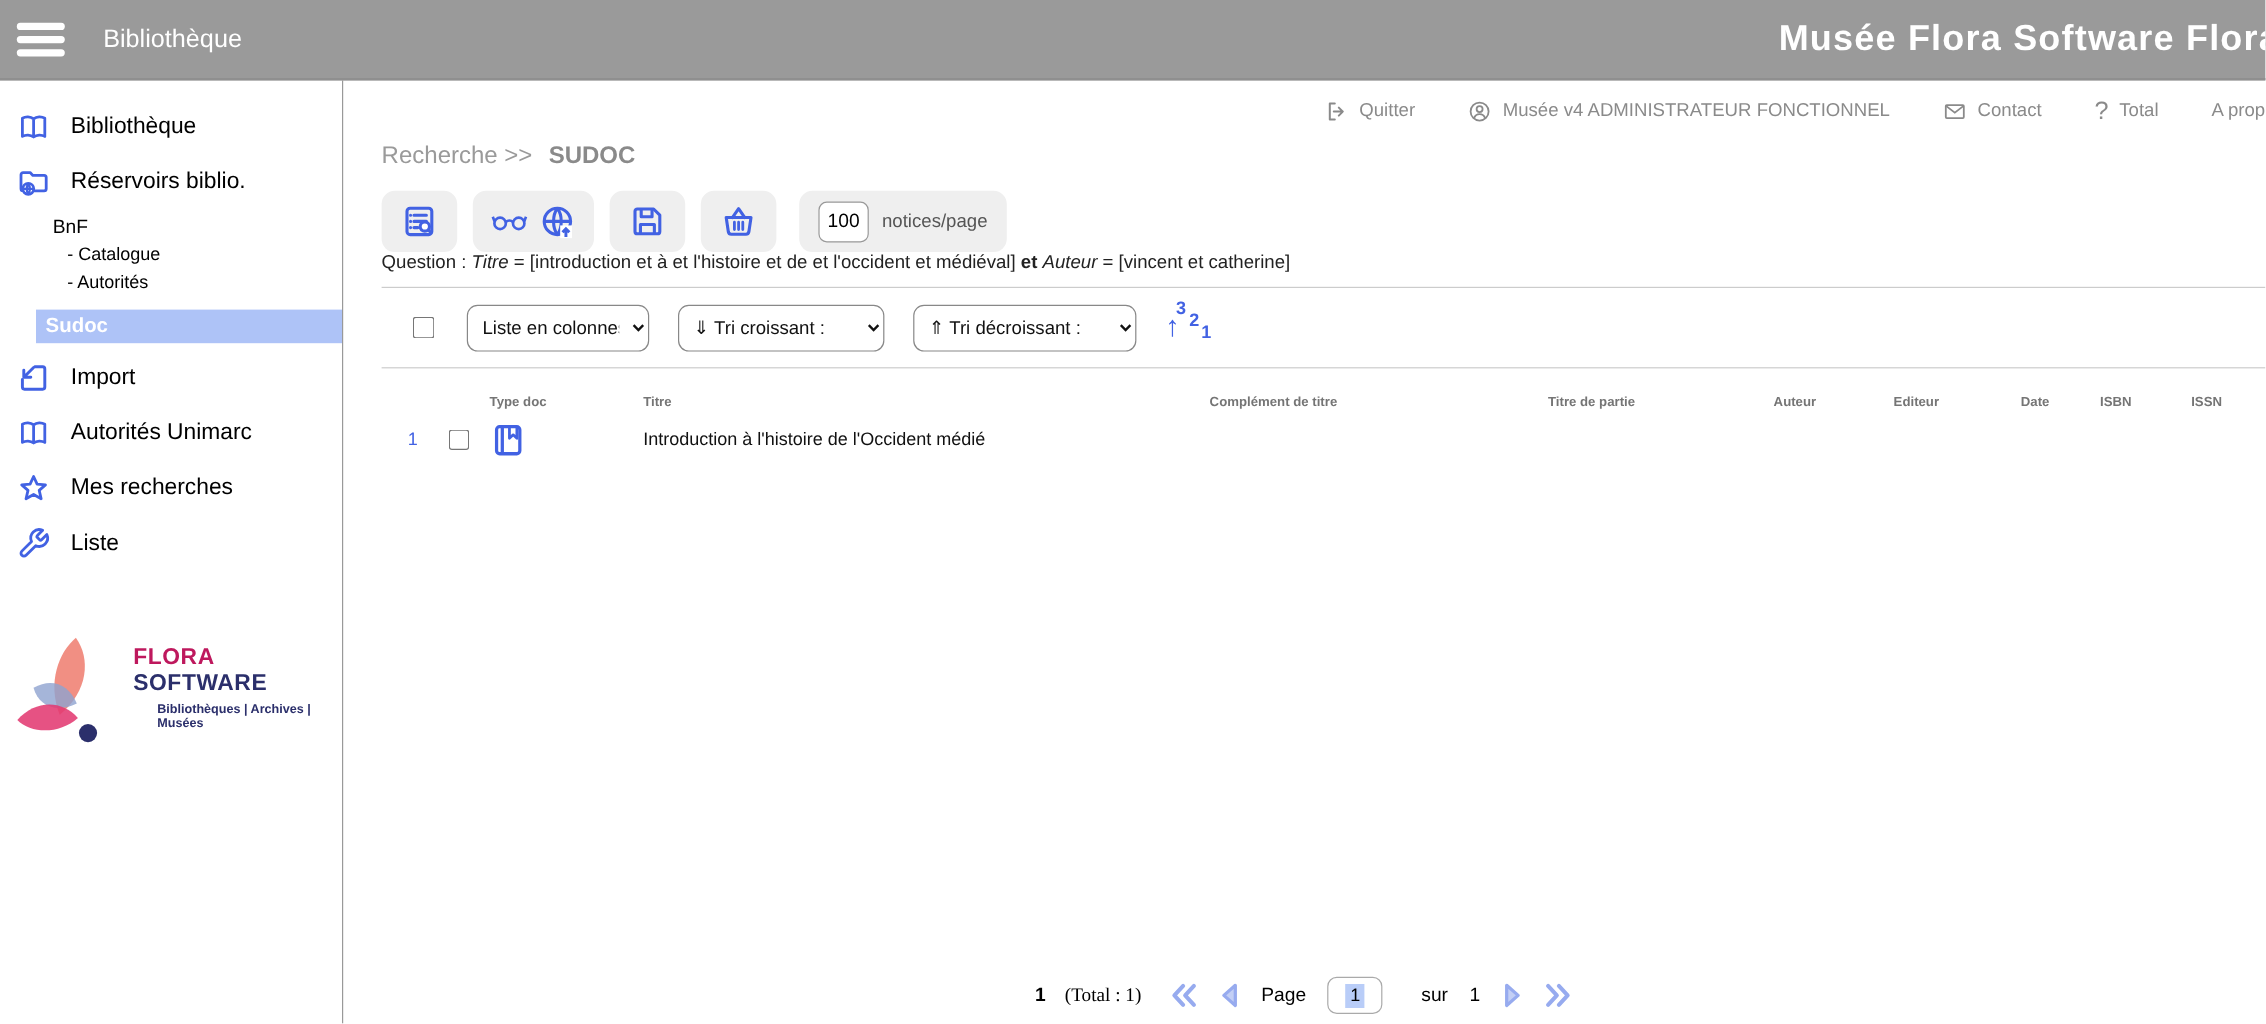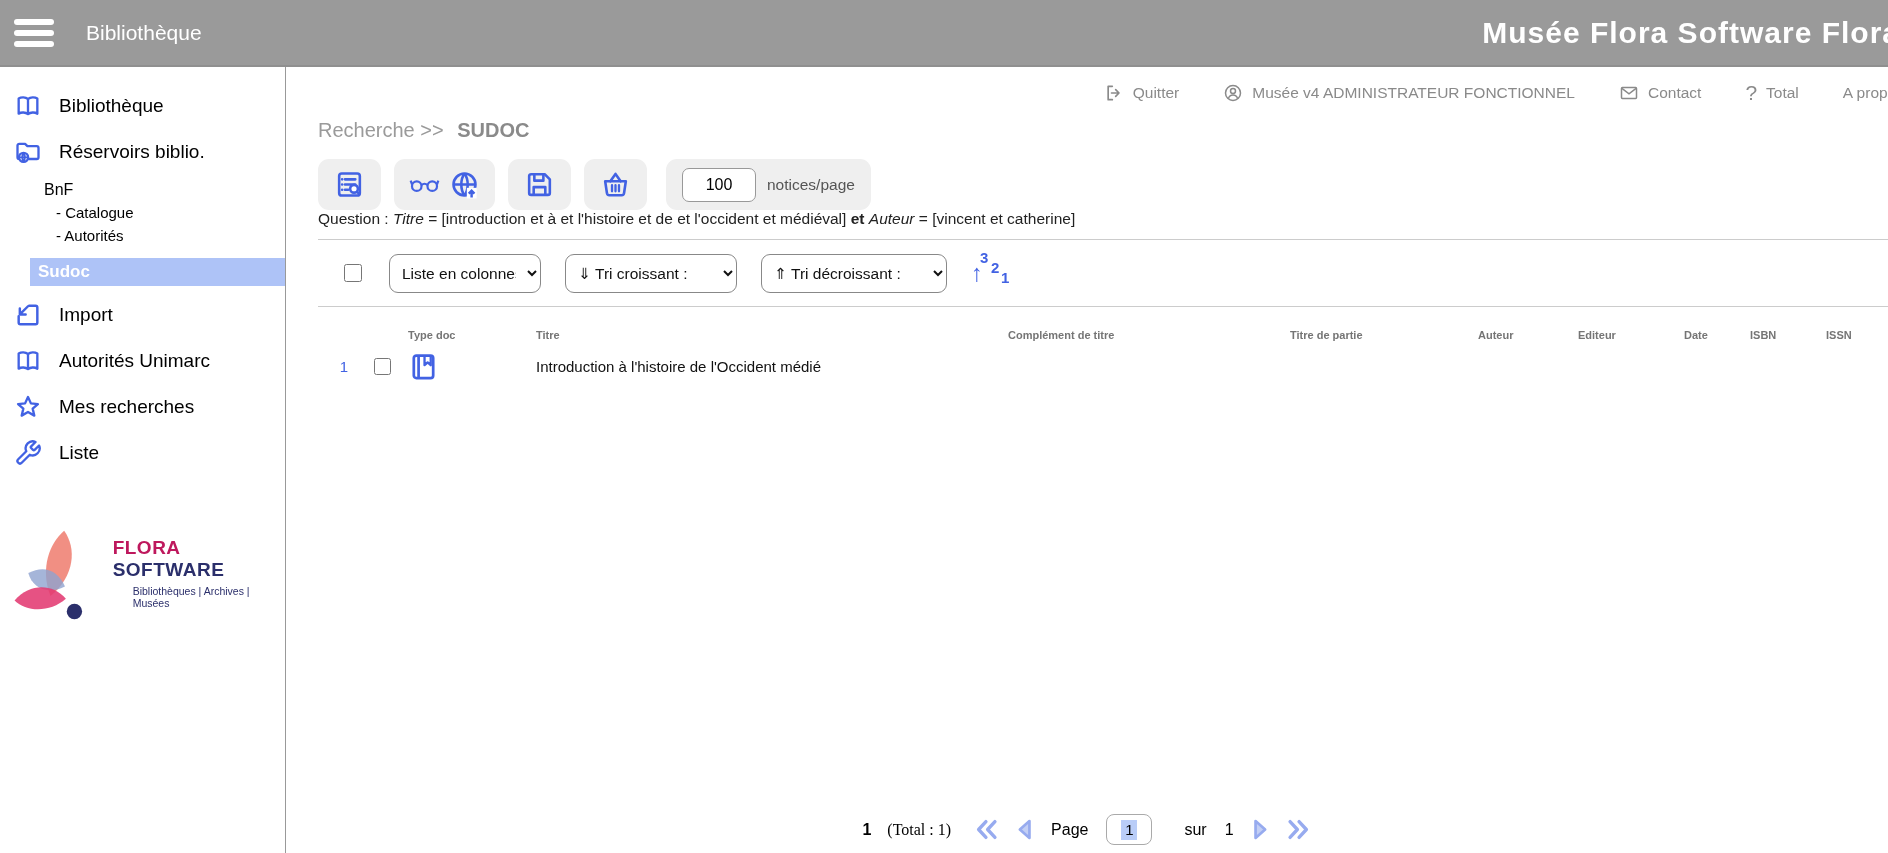--- a/index.html
+++ b/index.html
@@ -31,21 +31,21 @@
   .bnf-sub { padding-left:56px; font-size:15px; line-height:1.55; }
   .sudoc-item {
     margin:10px 0 6px 30px; padding:4px 0 4px 8px;
     background:#aec3f7; color:#fff; font-weight:bold; font-size:17px; cursor:pointer;
   }
   .logo { margin:44px 0 0 6px; display:flex; align-items:center; gap:4px; }
   .logo-petals { width:110px; height:106px; }
   .logo-text .brand { font-size:19px; font-weight:bold; letter-spacing:0.5px; }
   .brand .flora { color:#be185d; }
   .brand .software { color:#2b2f6b; }
-  .logo-text .tagline { font-size:10.5px; font-weight:normal; color:#2b2f6b; margin-top:4px;padding-left:20px; }
+  .logo-text .tagline { font-size:10.5px; font-weight:bold; color:#2b2f6b; margin-top:4px;padding-left:20px; }
 
   
   .utilbar {
     display:flex; justify-content:flex-end; align-items:center; gap:44px;
     padding:14px 0 2px; margin-right:-16px; font-size:15.5px; color:#8a8a8a; white-space:nowrap;
   }
   .utilbar .uitem { display:flex; align-items:center; gap:9px; cursor:pointer; }
   .utilbar svg { width:20px; height:20px; }
   .qmark { font-size:21px; }
 
@@ -54,21 +54,21 @@
   .breadcrumb .current { font-weight:bold; color:#8a8a8a; margin-left:8px; }
 
   
   .toolbar { display:flex; align-items:center; gap:13px; margin-top:17px; }
   .tbtn {
     background:#efefef; border:none; border-radius:11px; height:51px; min-width:63px;
     display:flex; align-items:center; justify-content:center; gap:9px; padding:0 15px; cursor:pointer;
   }
   .tbtn svg { width:31px; height:31px; color:#4262e3; }
   .notices { background:#efefef; border-radius:11px; height:51px; display:flex; align-items:center; gap:11px; padding:0 16px; margin-left:6px; }
-  .notices input { width:74px; height:34px; border:1px solid #999; border-radius:7px; text-align:center; font-size:16px; font-family:inherit; }
+  .notices input { width:42px; height:34px; border:1px solid #999; border-radius:7px; text-align:center; font-size:16px; font-family:inherit; }
   .notices .nlabel { color:#555; font-size:15.5px; }
 
   
   .question { font-size:15.5px; color:#222; }
   .question .flabel { font-style:italic; }
   .question .bool { font-weight:bold; }
   hr.div { border:none; border-top:1px solid #ccc; margin:11px 0 0 0; }
 
   
   .sortrow { display:flex; align-items:center; gap:24px; margin-top:11px; }

